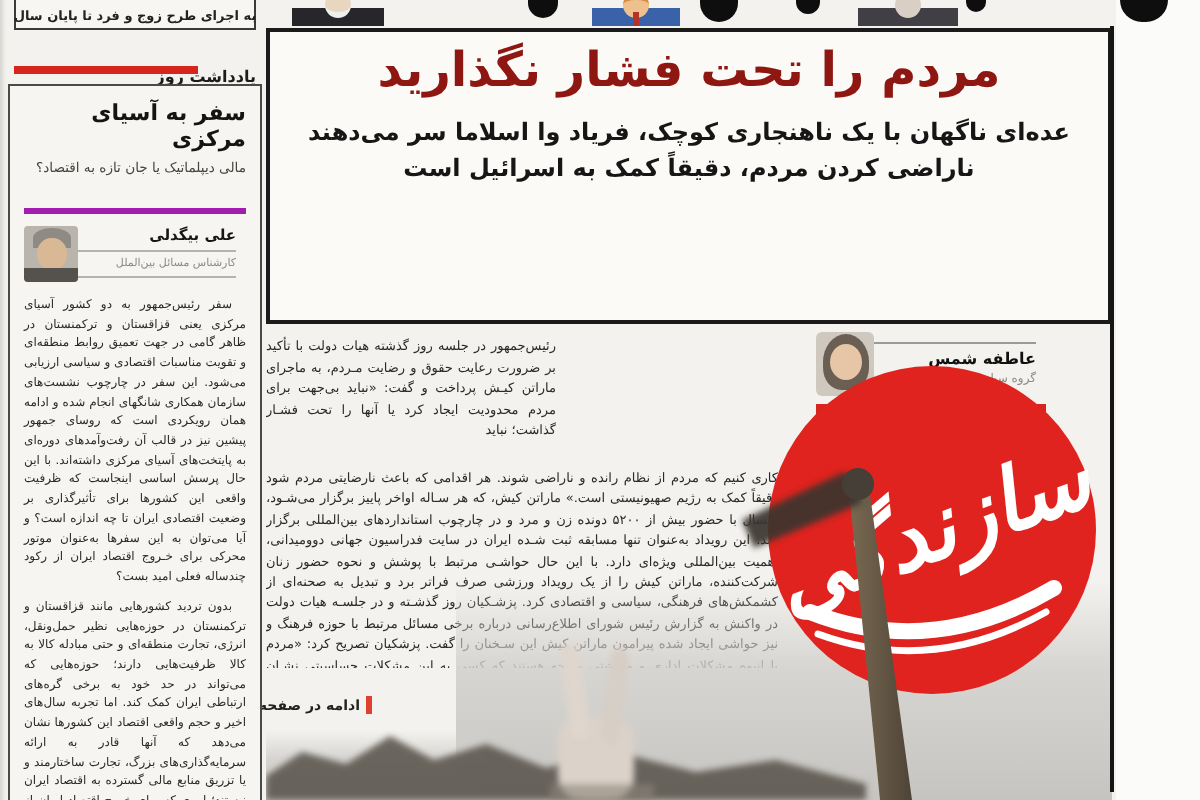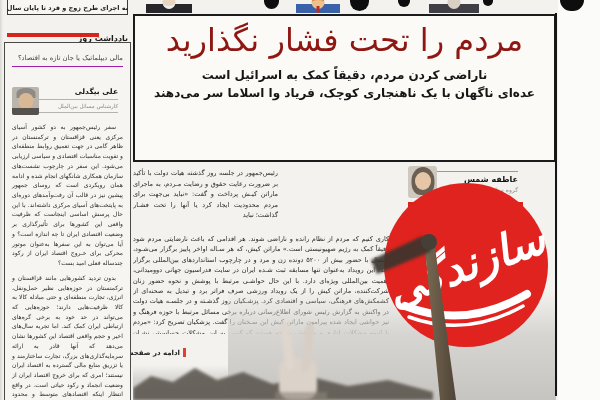--- a/index.html
+++ b/index.html
@@ -19,21 +19,21 @@
   .stub .head { position:absolute; top:-4px; left:50%; transform:translateX(-50%); width:13px; height:13px; border-radius:50%; }
   .stub .tie { position:absolute; bottom:0; left:50%; transform:translateX(-50%); width:3px; height:7px; }
   .frag { position:absolute; top:0; background:#0e0e0e; border-radius:0 0 999px 999px; }
 
   
   .headline-box {
     position:absolute; left:133px; top:14px; width:423px; height:148px;
     border:2px solid #1b1b1b; background:#fbfaf7; text-align:center;
   }
   .kicker { margin-top:10px; font-size:10.5px; font-weight:bold; color:#151515; }
-  .headline { margin-top:6px; font-size:32px; font-weight:400; color:#8e1712; line-height:1.15; letter-spacing:-0.5px; }
+  .headline { margin-top:6px; font-size:24px; font-weight:700; color:#8e1712; line-height:1.15; letter-spacing:-0.5px; }
   .deck { margin-top:7px; font-size:12px; font-weight:bold; color:#161616; line-height:1.55; }
 
   
   .main-article { position:absolute; left:133px; top:162px; width:423px; height:238px; }
   .byline { position:absolute; right:33px; top:4px; width:115px; }
   .byline-row { display:flex; flex-direction:row-reverse; align-items:center; }
   .byline-photo { width:29px; height:32px; border-radius:3px; overflow:hidden; background:#cfc8bf; position:relative; flex:0 0 auto; }
   .byline-photo .face { position:absolute; top:7px; left:50%; transform:translateX(-50%); width:15px; height:16px; border-radius:50%; background:#e6c6a6; }
   .byline-photo .scarf { position:absolute; top:1px; left:50%; transform:translateX(-50%); width:23px; height:28px; border-radius:50% 50% 40% 40%; background:#6b5f54; z-index:-0; }
   .byline-photo .scarf-in { position:absolute; top:6px; left:50%; transform:translateX(-50%); width:16px; height:18px; border-radius:50%; background:#e6c6a6; }
@@ -68,21 +68,21 @@
   .lc-topbox span { font-size:6.5px; font-weight:bold; color:#222; padding-bottom:2px; white-space:nowrap; }
   .lc-section { position:absolute; left:3px; top:22px; width:121px; height:18px; }
   .lc-section-label { position:absolute; right:0; top:12px; font-size:8px; font-weight:bold; color:#1c1c1c; }
   .lc-section-bar { position:absolute; left:0; top:11px; width:92px; height:4px; background:#d6251c; }
   .lc-box {
     position:absolute; left:0; top:42px; width:127px; height:365px;
     border:1.5px solid #4a4a46; background:#f6f5f1; padding:7px 7px 0 7px; overflow:hidden;
   }
   .lc-title { font-size:11px; font-weight:900; color:#141414; text-align:right; }
   .lc-subtitle { font-size:6.8px; color:#46443f; text-align:right; margin-top:4px; }
-  .lc-author { display:flex; flex-direction:row-reverse; margin-top:4px; border-top:1px solid #a21caf; padding-top:20px; }
+  .lc-author { display:flex; flex-direction:row-reverse; margin-top:16px; border-top:3px solid #a21caf; padding-top:6px; }
   .lc-author-photo { width:27px; height:28px; border-radius:2px; background:#b9b4ac; position:relative; overflow:hidden; flex:0 0 auto; }
   .lc-author-photo .hair { position:absolute; top:1px; left:50%; transform:translateX(-50%); width:19px; height:10px; border-radius:50% 50% 0 0; background:#8f8a83; }
   .lc-author-photo .face { position:absolute; top:6px; left:50%; transform:translateX(-50%); width:15px; height:16px; border-radius:48%; background:#d9b896; }
   .lc-author-photo .coat { position:absolute; bottom:0; left:0; right:0; height:7px; background:#55524d; }
   .lc-author-text { flex:1 1 auto; margin-right:5px; }
   .lc-author-name { font-size:7.5px; font-weight:bold; color:#151515; text-align:right; }
   .lc-author-line { border-top:1px solid #b5b3ad; margin:3px 0; }
   .lc-author-role { font-size:5.5px; color:#8d8b86; text-align:right; }
   .lc-body { margin-top:6px; font-size:6px; line-height:1.62; color:#2c2b29; text-align:justify; }
   .lc-body p { margin-bottom:5px; text-indent:7px; }
@@ -112,22 +112,22 @@
     <div class="frag" style="left:264px;width:15px;height:9px;"></div>
     <div class="frag" style="left:350px;width:19px;height:11px;"></div>
     <div class="frag" style="left:398px;width:12px;height:7px;"></div>
     <div class="frag" style="left:483px;width:10px;height:6px;"></div>
     <div class="frag" style="left:560px;width:24px;height:11px;"></div>
   </div>
 
   <div class="headline-box">
     <div class="headline">مردم را تحت فشار نگذارید</div>
     <div class="deck">
+      <div>عده‌ای ناگهان با یک ناهنجاری کوچک، فریاد وا اسلاما سر می‌دهند</div>
       <div>ناراضی کردن مردم، دقیقاً کمک به اسرائیل است</div>
-      <div>عده‌ای ناگهان با یک ناهنجاری کوچک، فریاد وا اسلاما سر می‌دهند</div>
     </div>
   </div>
 
   <div class="main-article">
 
     <div class="byline">
       <div class="byline-row">
         <div class="byline-photo">
           <div class="scarf"></div>
             <div class="scarf-in"></div>
@@ -192,20 +192,21 @@
 
   <div class="left-col">
     <div class="lc-topbox">
       <span>به اجرای طرح زوج و فرد تا پایان سال</span>
     </div>
     <div class="lc-section">
       <div class="lc-section-label">یادداشت روز</div>
       <div class="lc-section-bar"></div>
     </div>
     <div class="lc-box">
+      <div class="lc-title">سفر به آسیای مرکزی</div>
       <div class="lc-subtitle">مالی دیپلماتیک یا جان تازه به اقتصاد؟</div>
       <div class="lc-author">
         <div class="lc-author-photo">
           <div class="hair"></div>
             <div class="face"></div>
             <div class="coat"></div>
         </div>
         <div class="lc-author-text">
           <div class="lc-author-name">علی بیگدلی</div>
           <div class="lc-author-line"></div>

